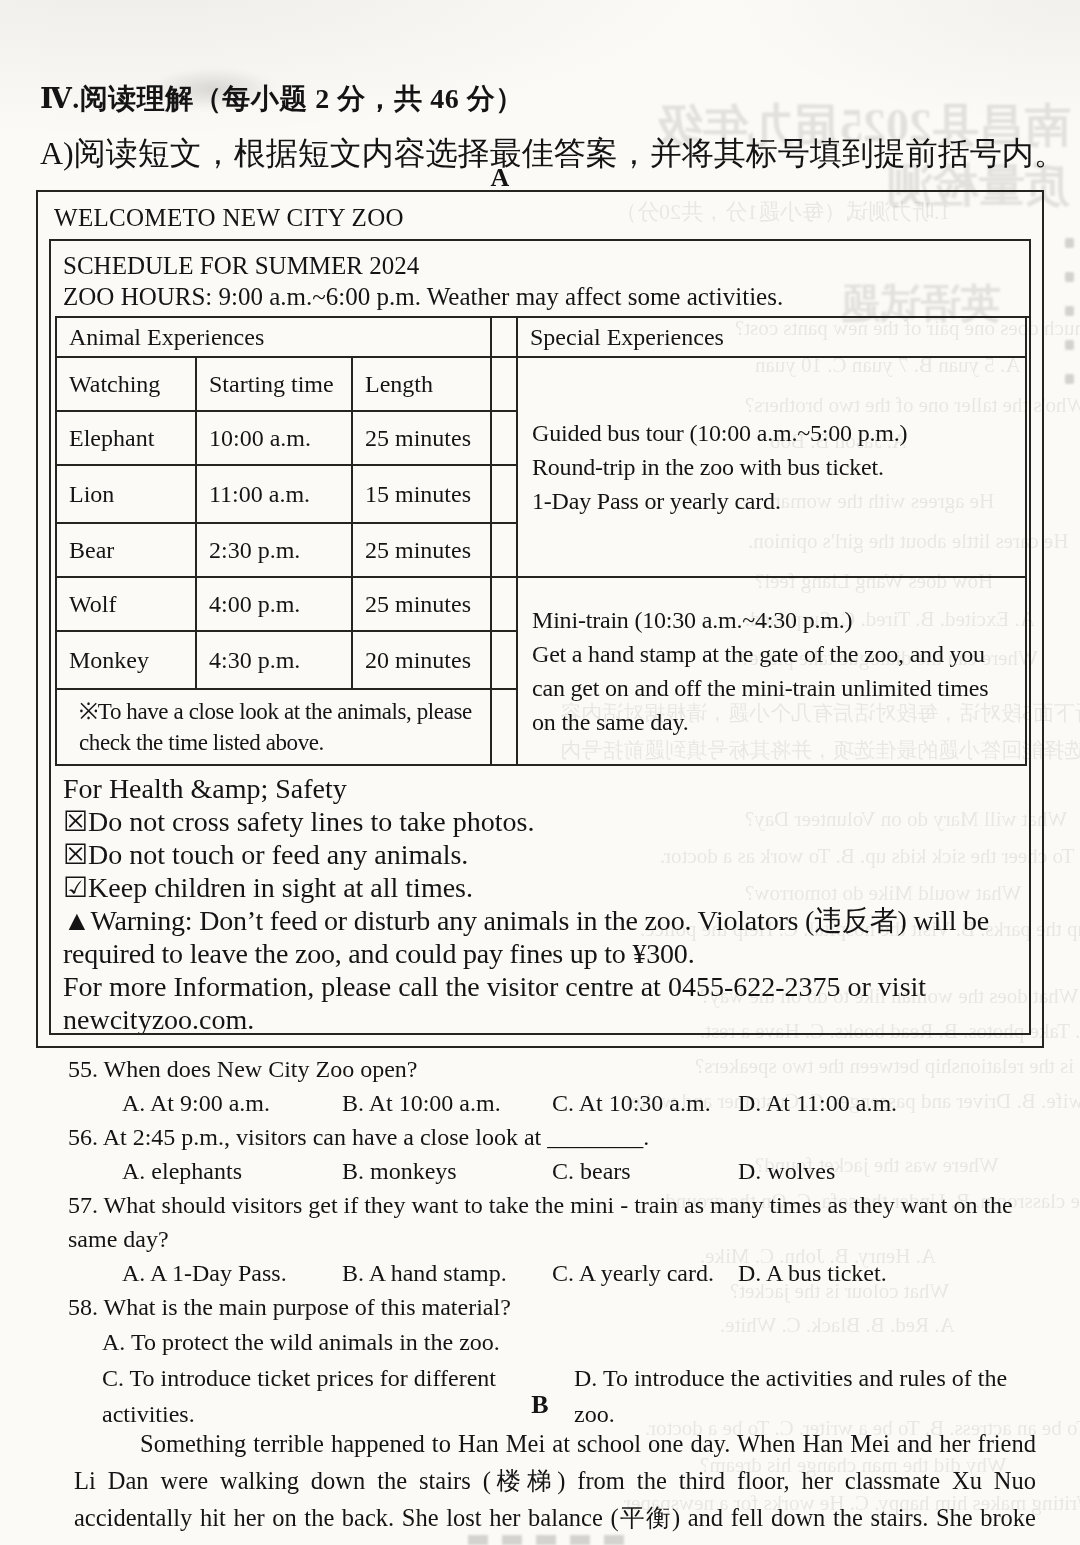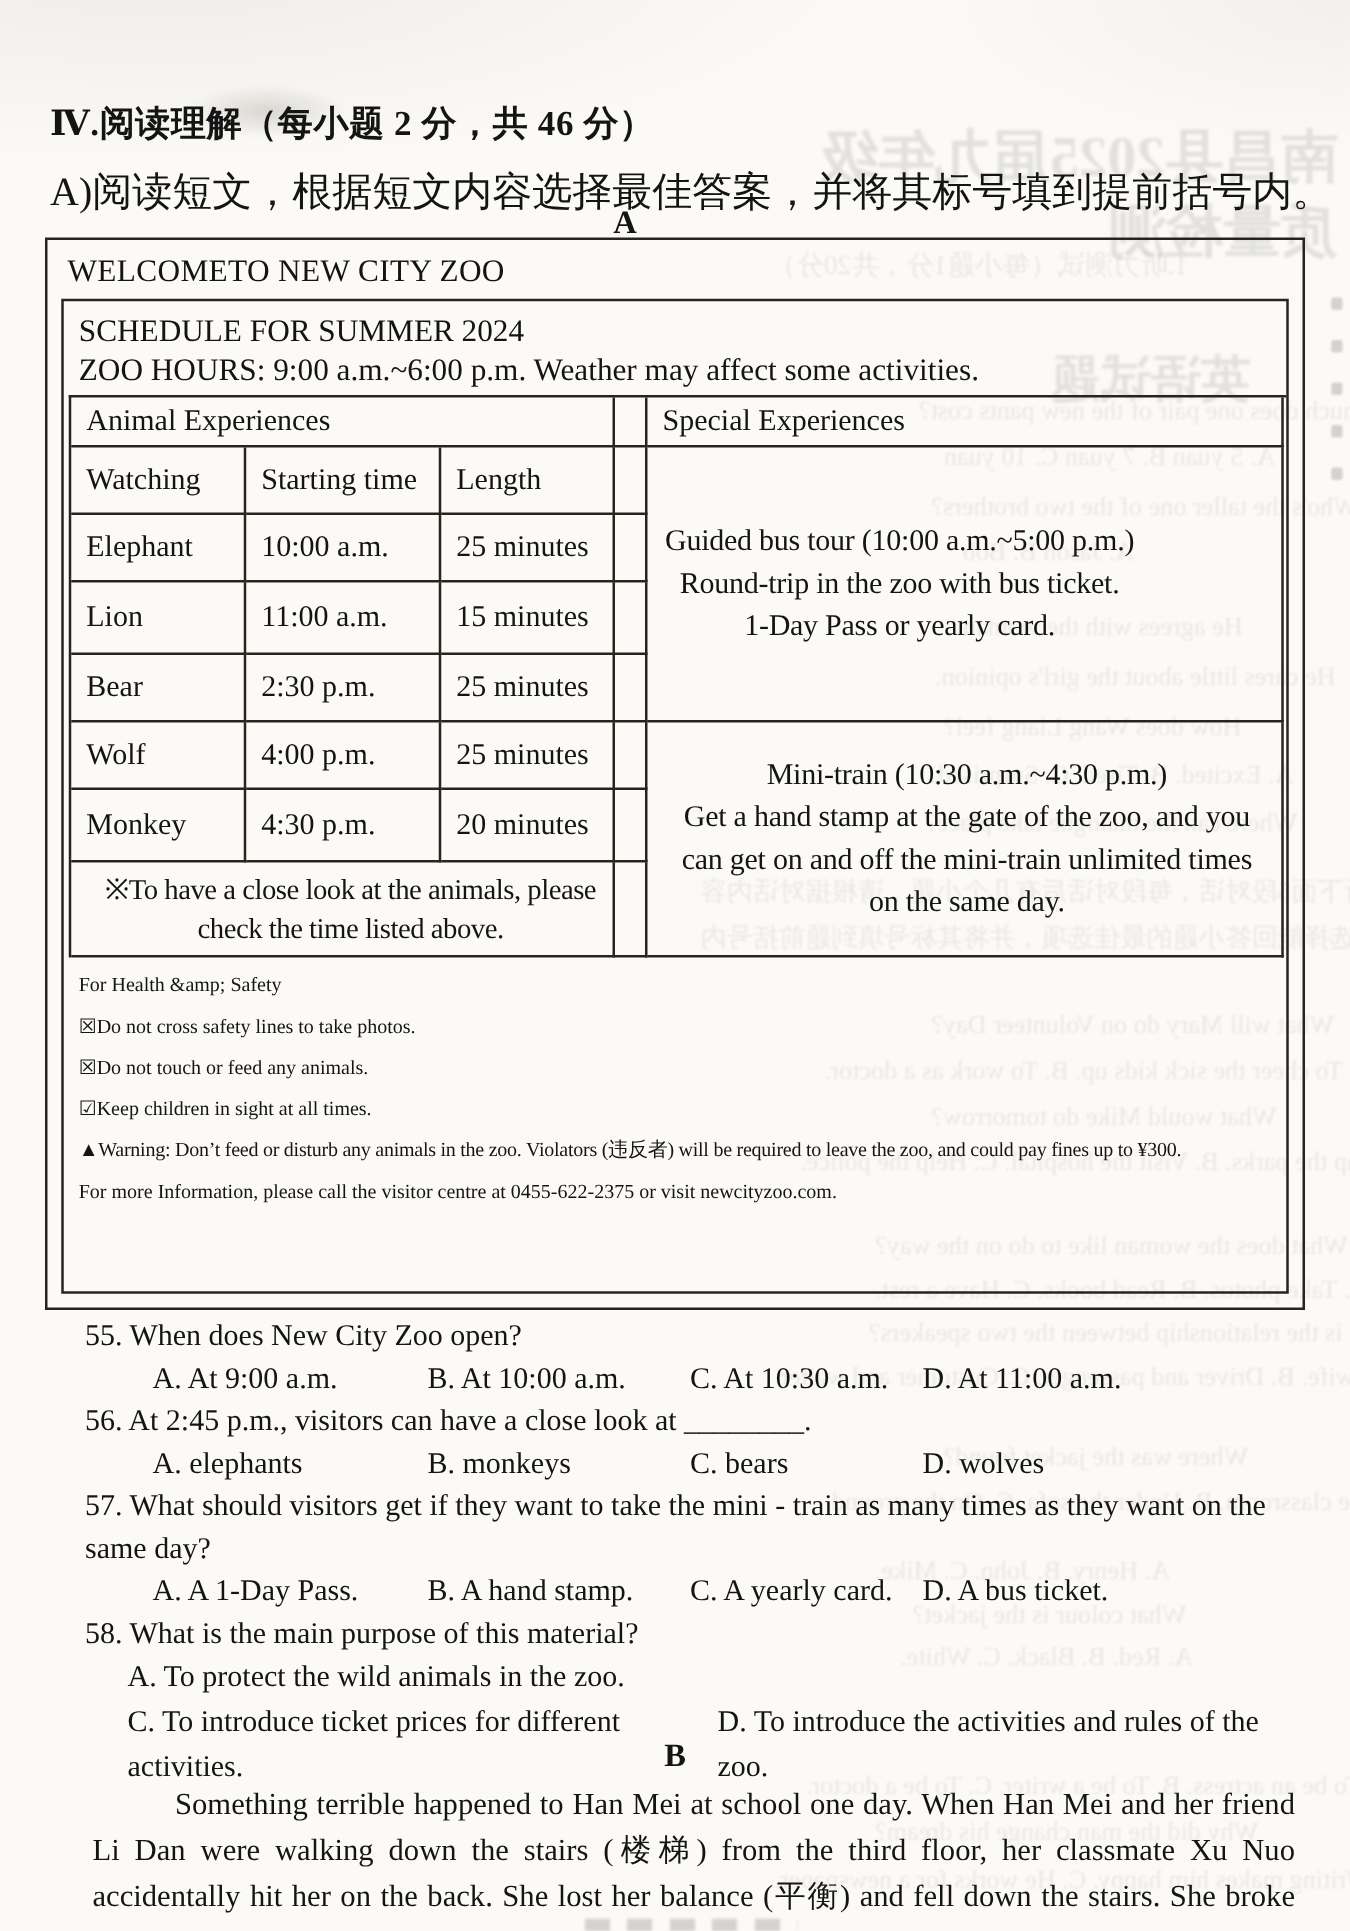--- a/index.html
+++ b/index.html
@@ -32,25 +32,25 @@
   .zoo-title{padding:12px 0 0 16px;font-size:25px;letter-spacing:.3px;}
   .inner-box{margin:7px auto 0 auto;width:982px;height:796px;border:2px solid #26241f;
     box-sizing:border-box;overflow:hidden;}
   .sched-hd{padding:9px 0 4px 12px;font-size:25px;line-height:31px;}
   
   .ztable{display:grid;margin-left:4px;width:974px;
     grid-template-columns:140px 156px 139px 26px 509px;
     grid-template-rows:40px 54px 54px 58px 54px 54px 58px 76px;
     border-top:2px solid #26241f;border-left:2px solid #26241f;box-sizing:content-box;}
   .cell{border-right:2px solid #26241f;border-bottom:2px solid #26241f;
-    display:flex;align-items:center;padding-left:12px;font-size:24px;box-sizing:border-box;text-align:center;}
+    display:flex;align-items:center;padding-left:12px;font-size:24px;box-sizing:border-box;}
   .cell.note{font-size:23px;line-height:31px;padding:4px 8px 4px 22px;letter-spacing:-0.4px;}
   .cell.special{white-space:pre-line;font-size:24px;line-height:34px;padding:8px 10px 8px 14px;letter-spacing:-0.2px;}
   
-  .rules{padding:6px 14px 0 12px;font-size:16px;}
+  .rules{padding:6px 14px 0 12px;font-size:28px;}
   .rules > div{line-height:33px;}
   .rules .warning{letter-spacing:-0.2px;}
   
   .questions{position:absolute;left:60px;top:1052px;width:980px;font-size:24px;}
   .qstem{margin-left:8px;line-height:34px;}
   .opts{display:flex;padding-left:62px;line-height:34px;}
   .opts span{display:block;}
   .w1{width:220px;} .w2{width:210px;} .w3{width:186px;}
   .opts2{display:flex;padding-left:42px;line-height:36px;}
   .h1{width:408px;} .h2{width:486px;}

